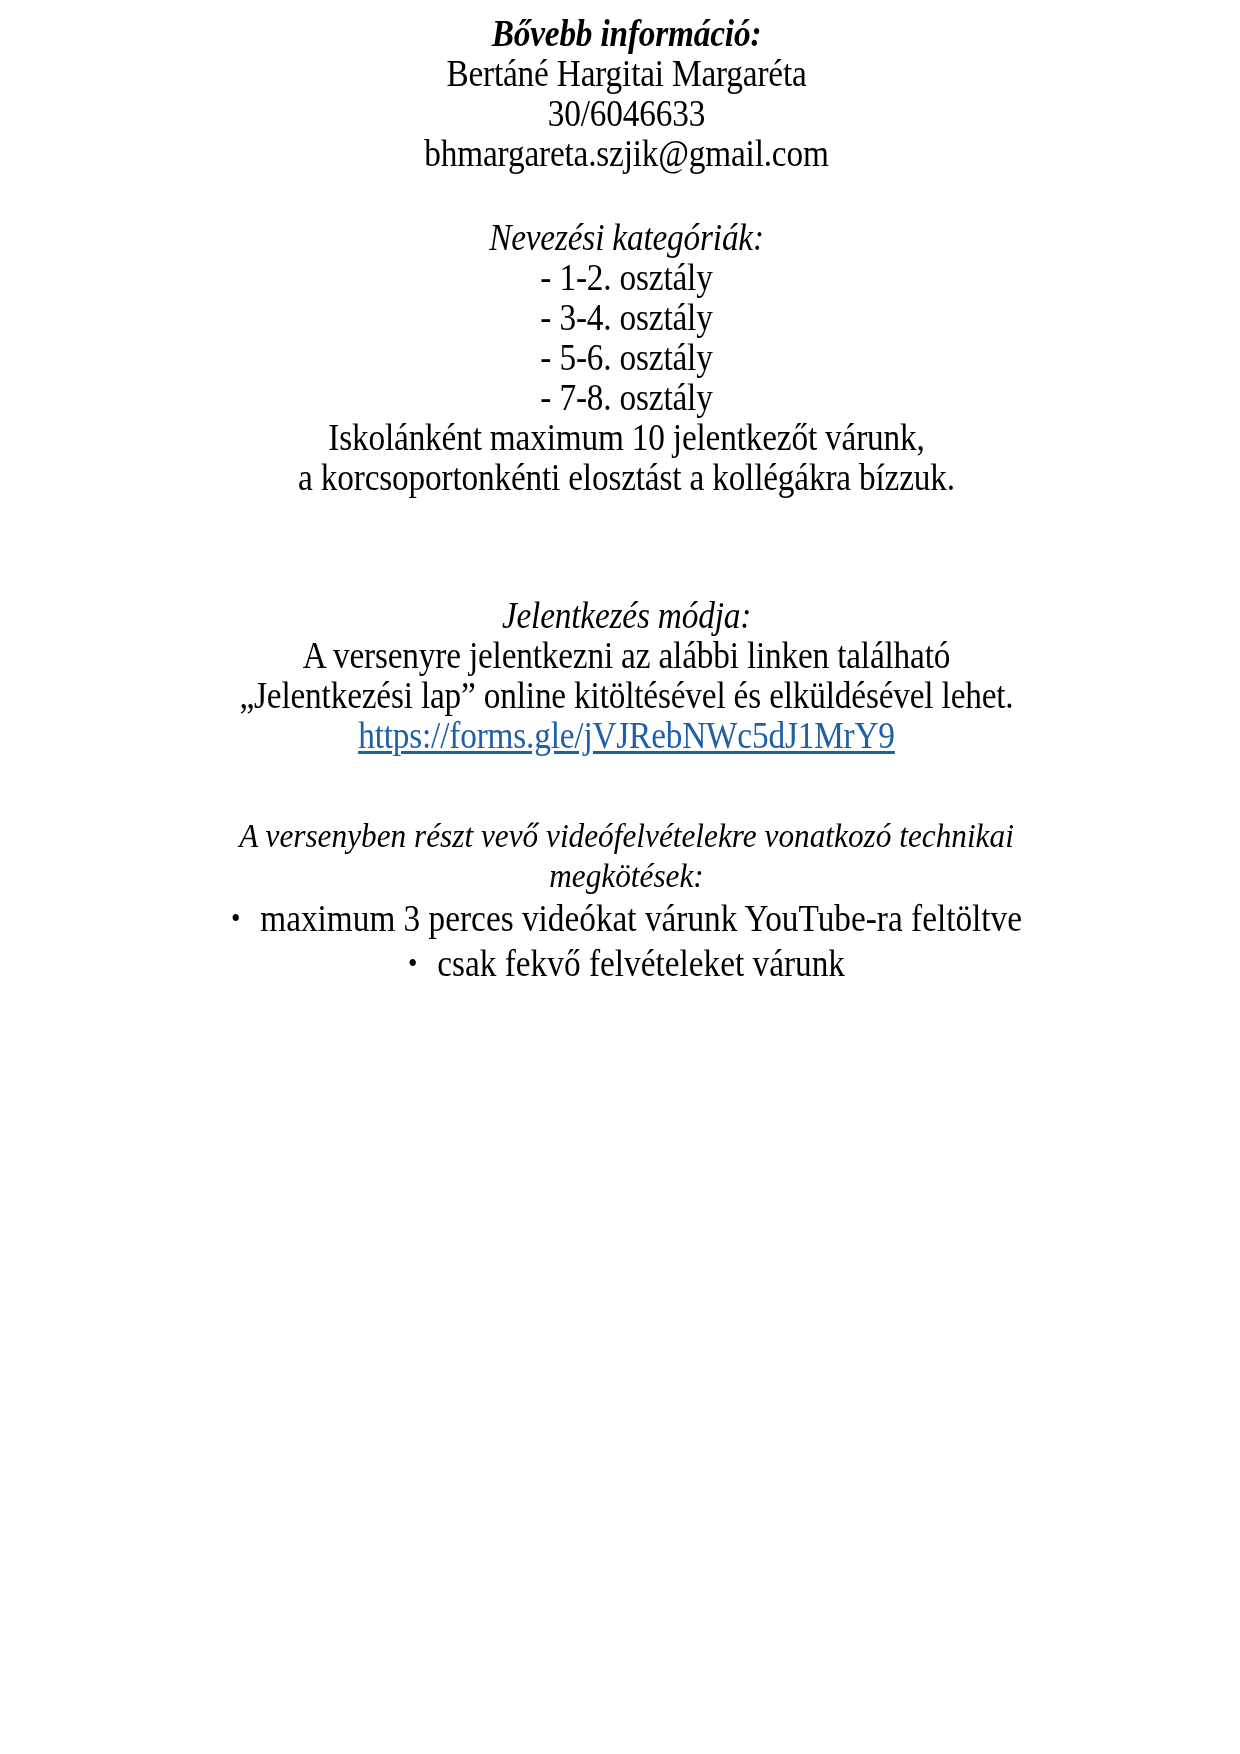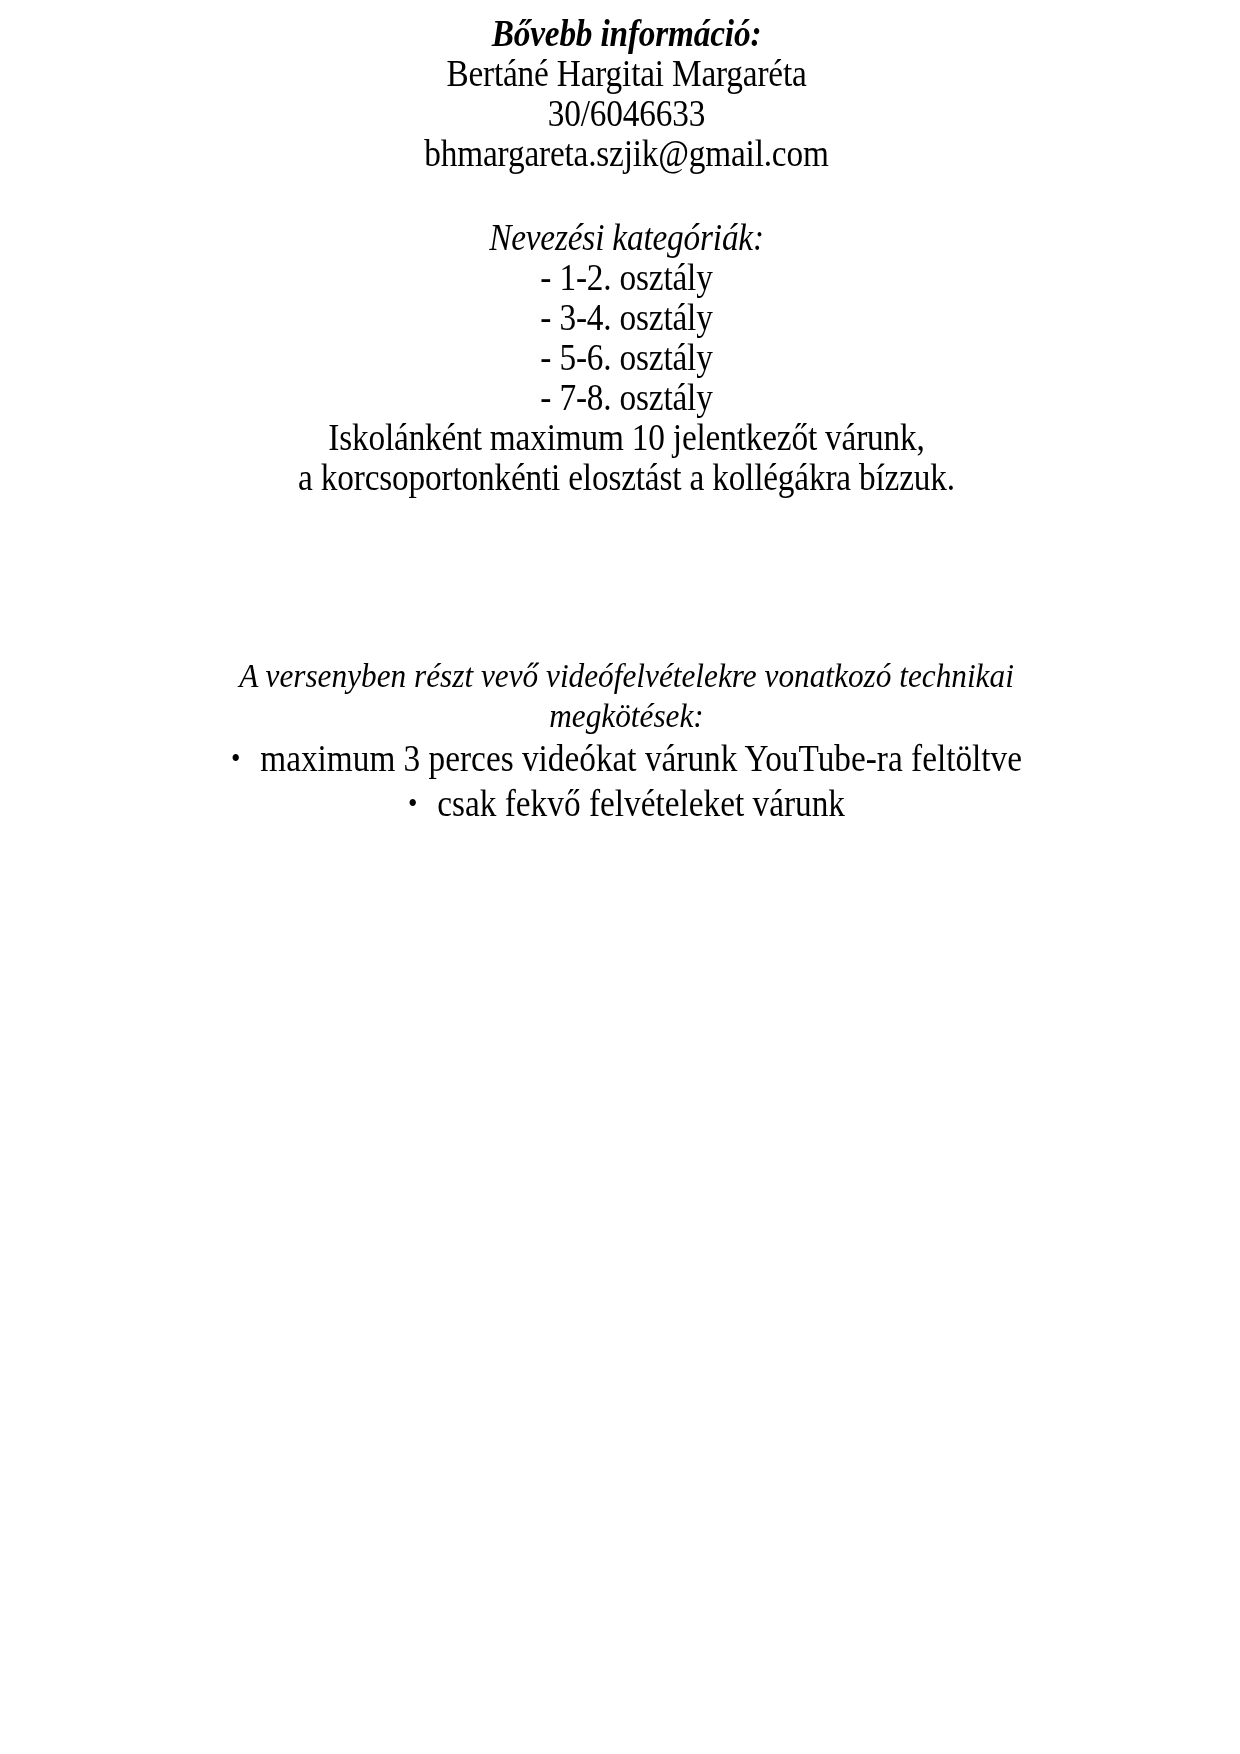--- a/index.html
+++ b/index.html
@@ -91,20 +91,26 @@
     <div class="line">- 3-4. osztály</div>
     <div class="line">- 5-6. osztály</div>
     <div class="line">- 7-8. osztály</div>
     <div class="line">Iskolánként maximum 10 jelentkezőt várunk,</div>
     <div class="line">a korcsoportonkénti elosztást a kollégákra bízzuk.</div>
   </div>
 
   <div class="spacer-xl"></div>
   <div class="spacer-sm"></div>
 
+  <div>
+    <div class="line italic">Jelentkezés módja:</div>
+    <div class="line">A versenyre jelentkezni az alábbi linken található</div>
+    <div class="line">„Jelentkezési lap” online kitöltésével és elküldésével lehet.</div>
+    <div class="line"><span class="link">https://forms.gle/jVJRebNWc5dJ1MrY9</span></div>
+  </div>
 
   <div class="spacer-lg"></div>
 
   <div>
     <div class="tech-head">
       <span>A versenyben részt vevő videófelvételekre vonatkozó technikai</span>
       <span class="l2">megkötések:</span>
     </div>
     <div class="bullet-line"><span class="dot">•</span><span>maximum 3 perces videókat várunk YouTube-ra feltöltve</span></div>
     <div class="bullet-line"><span class="dot">•</span><span>csak fekvő felvételeket várunk</span></div>

